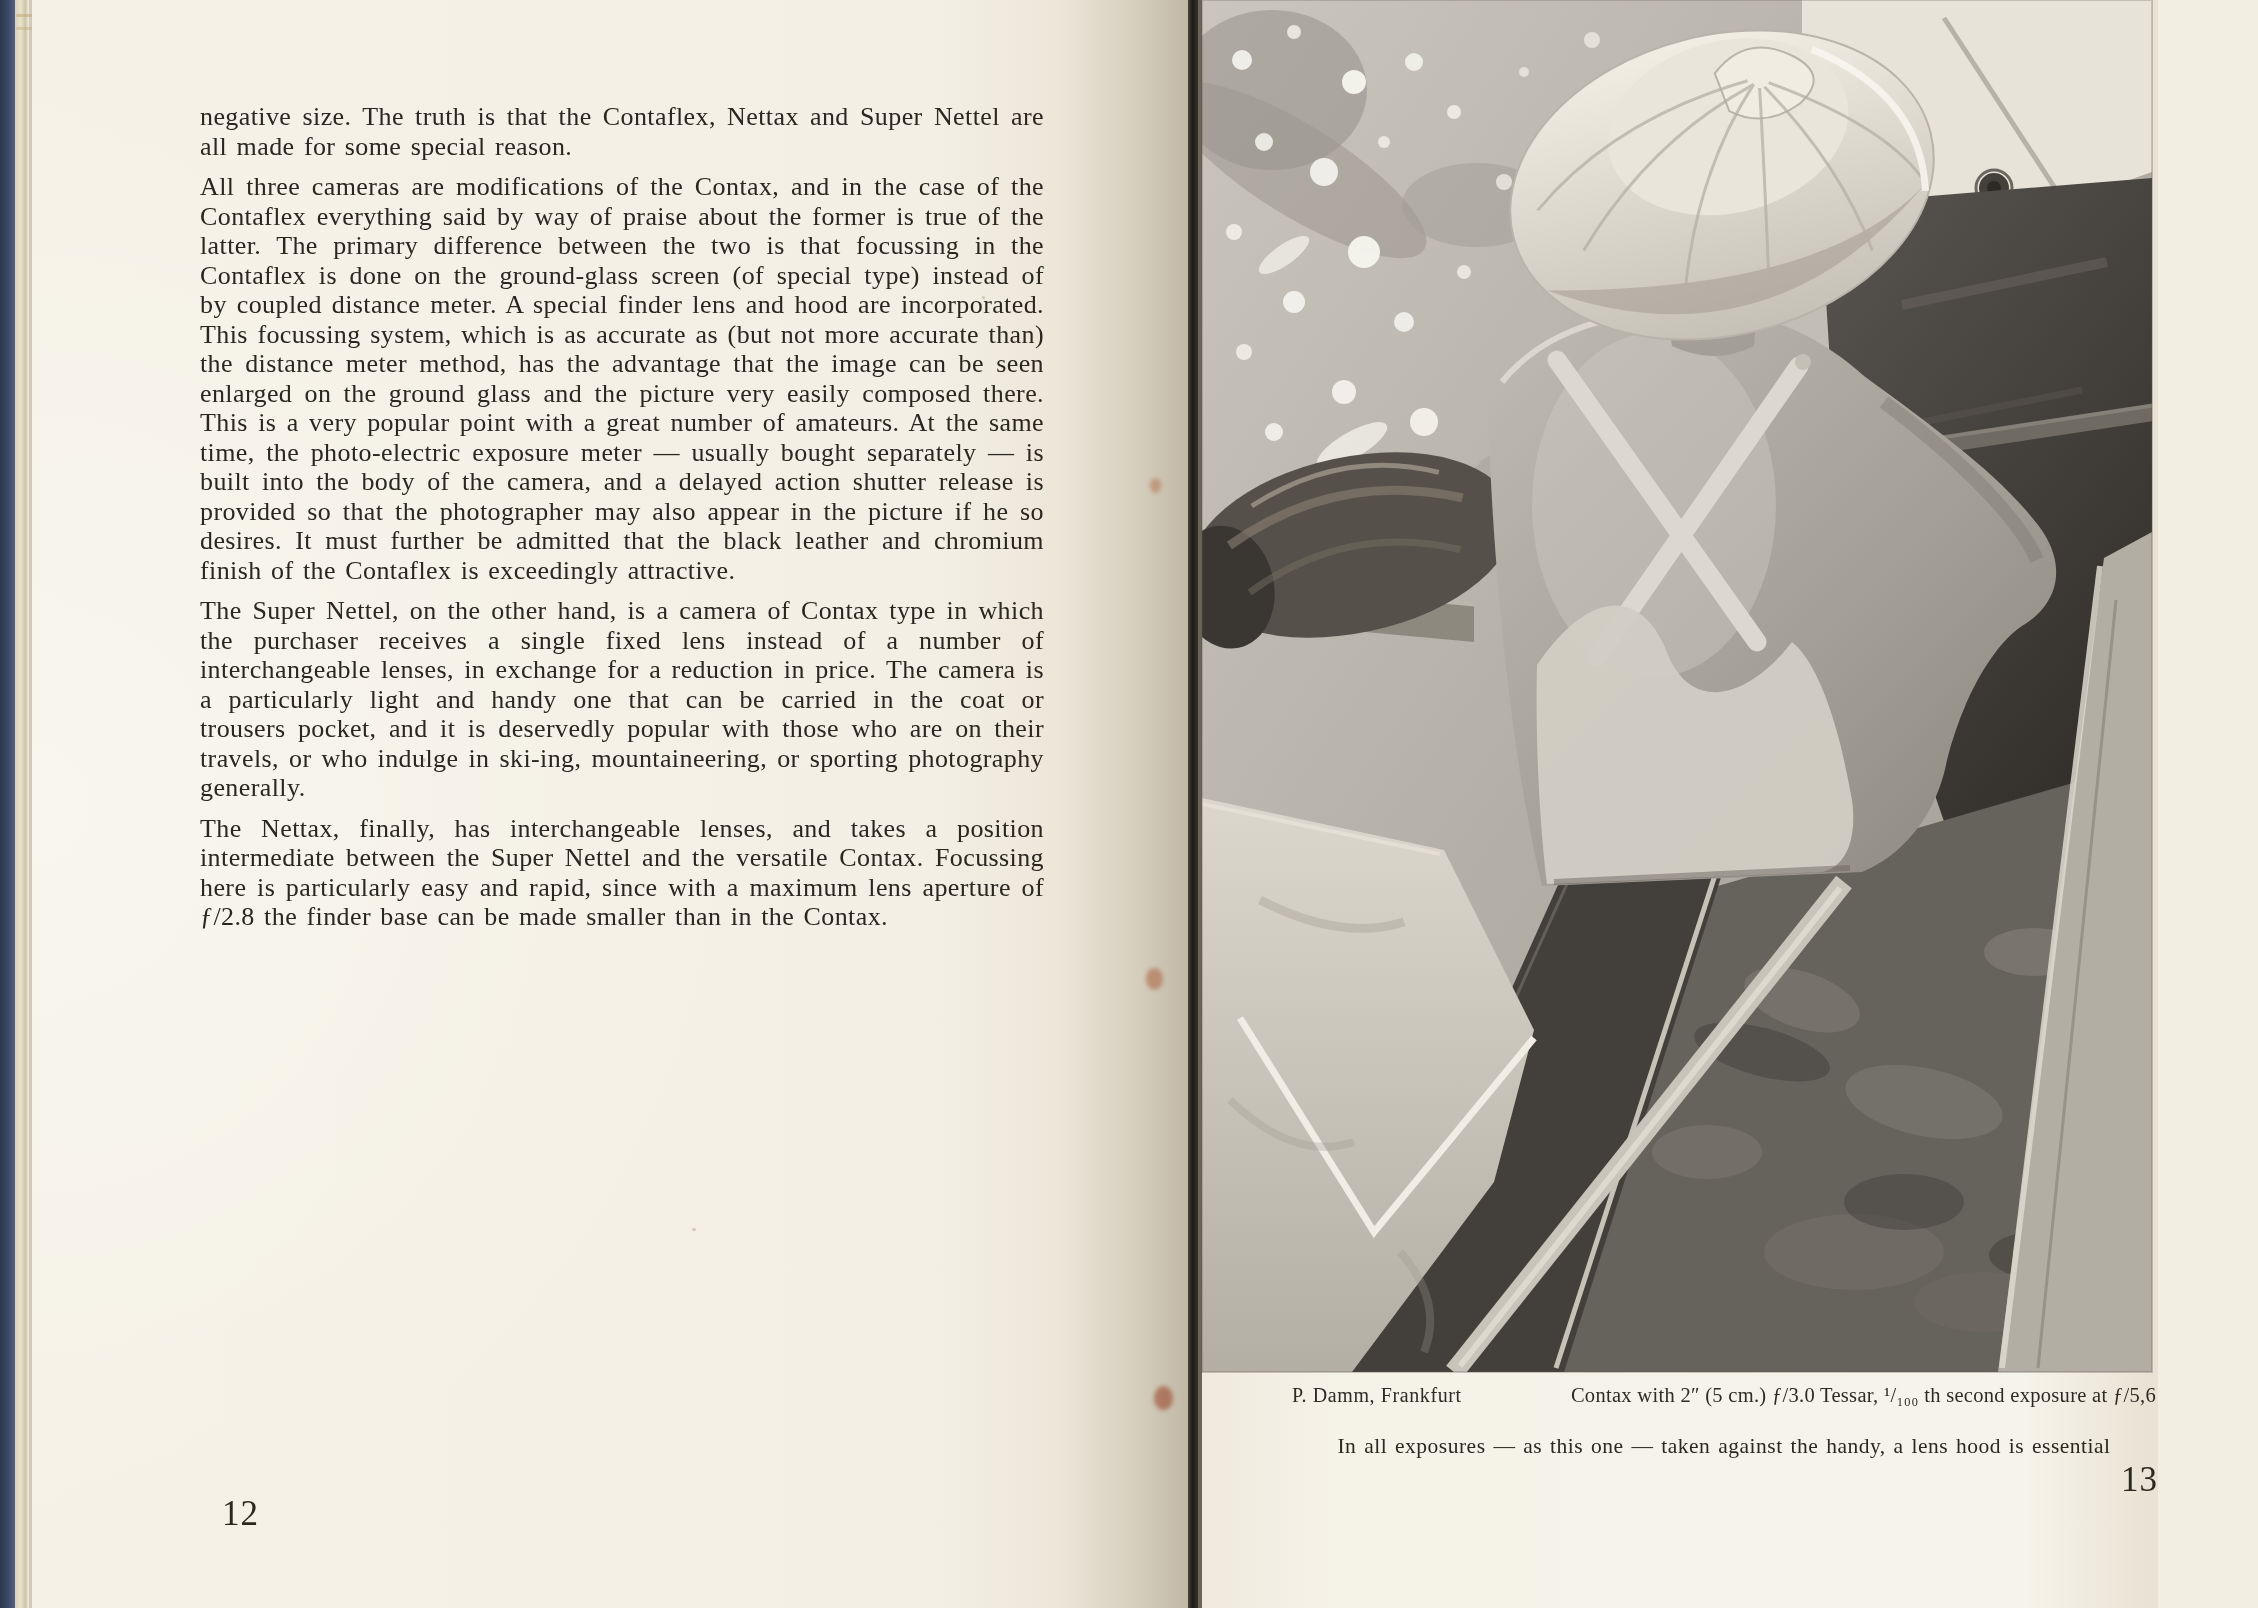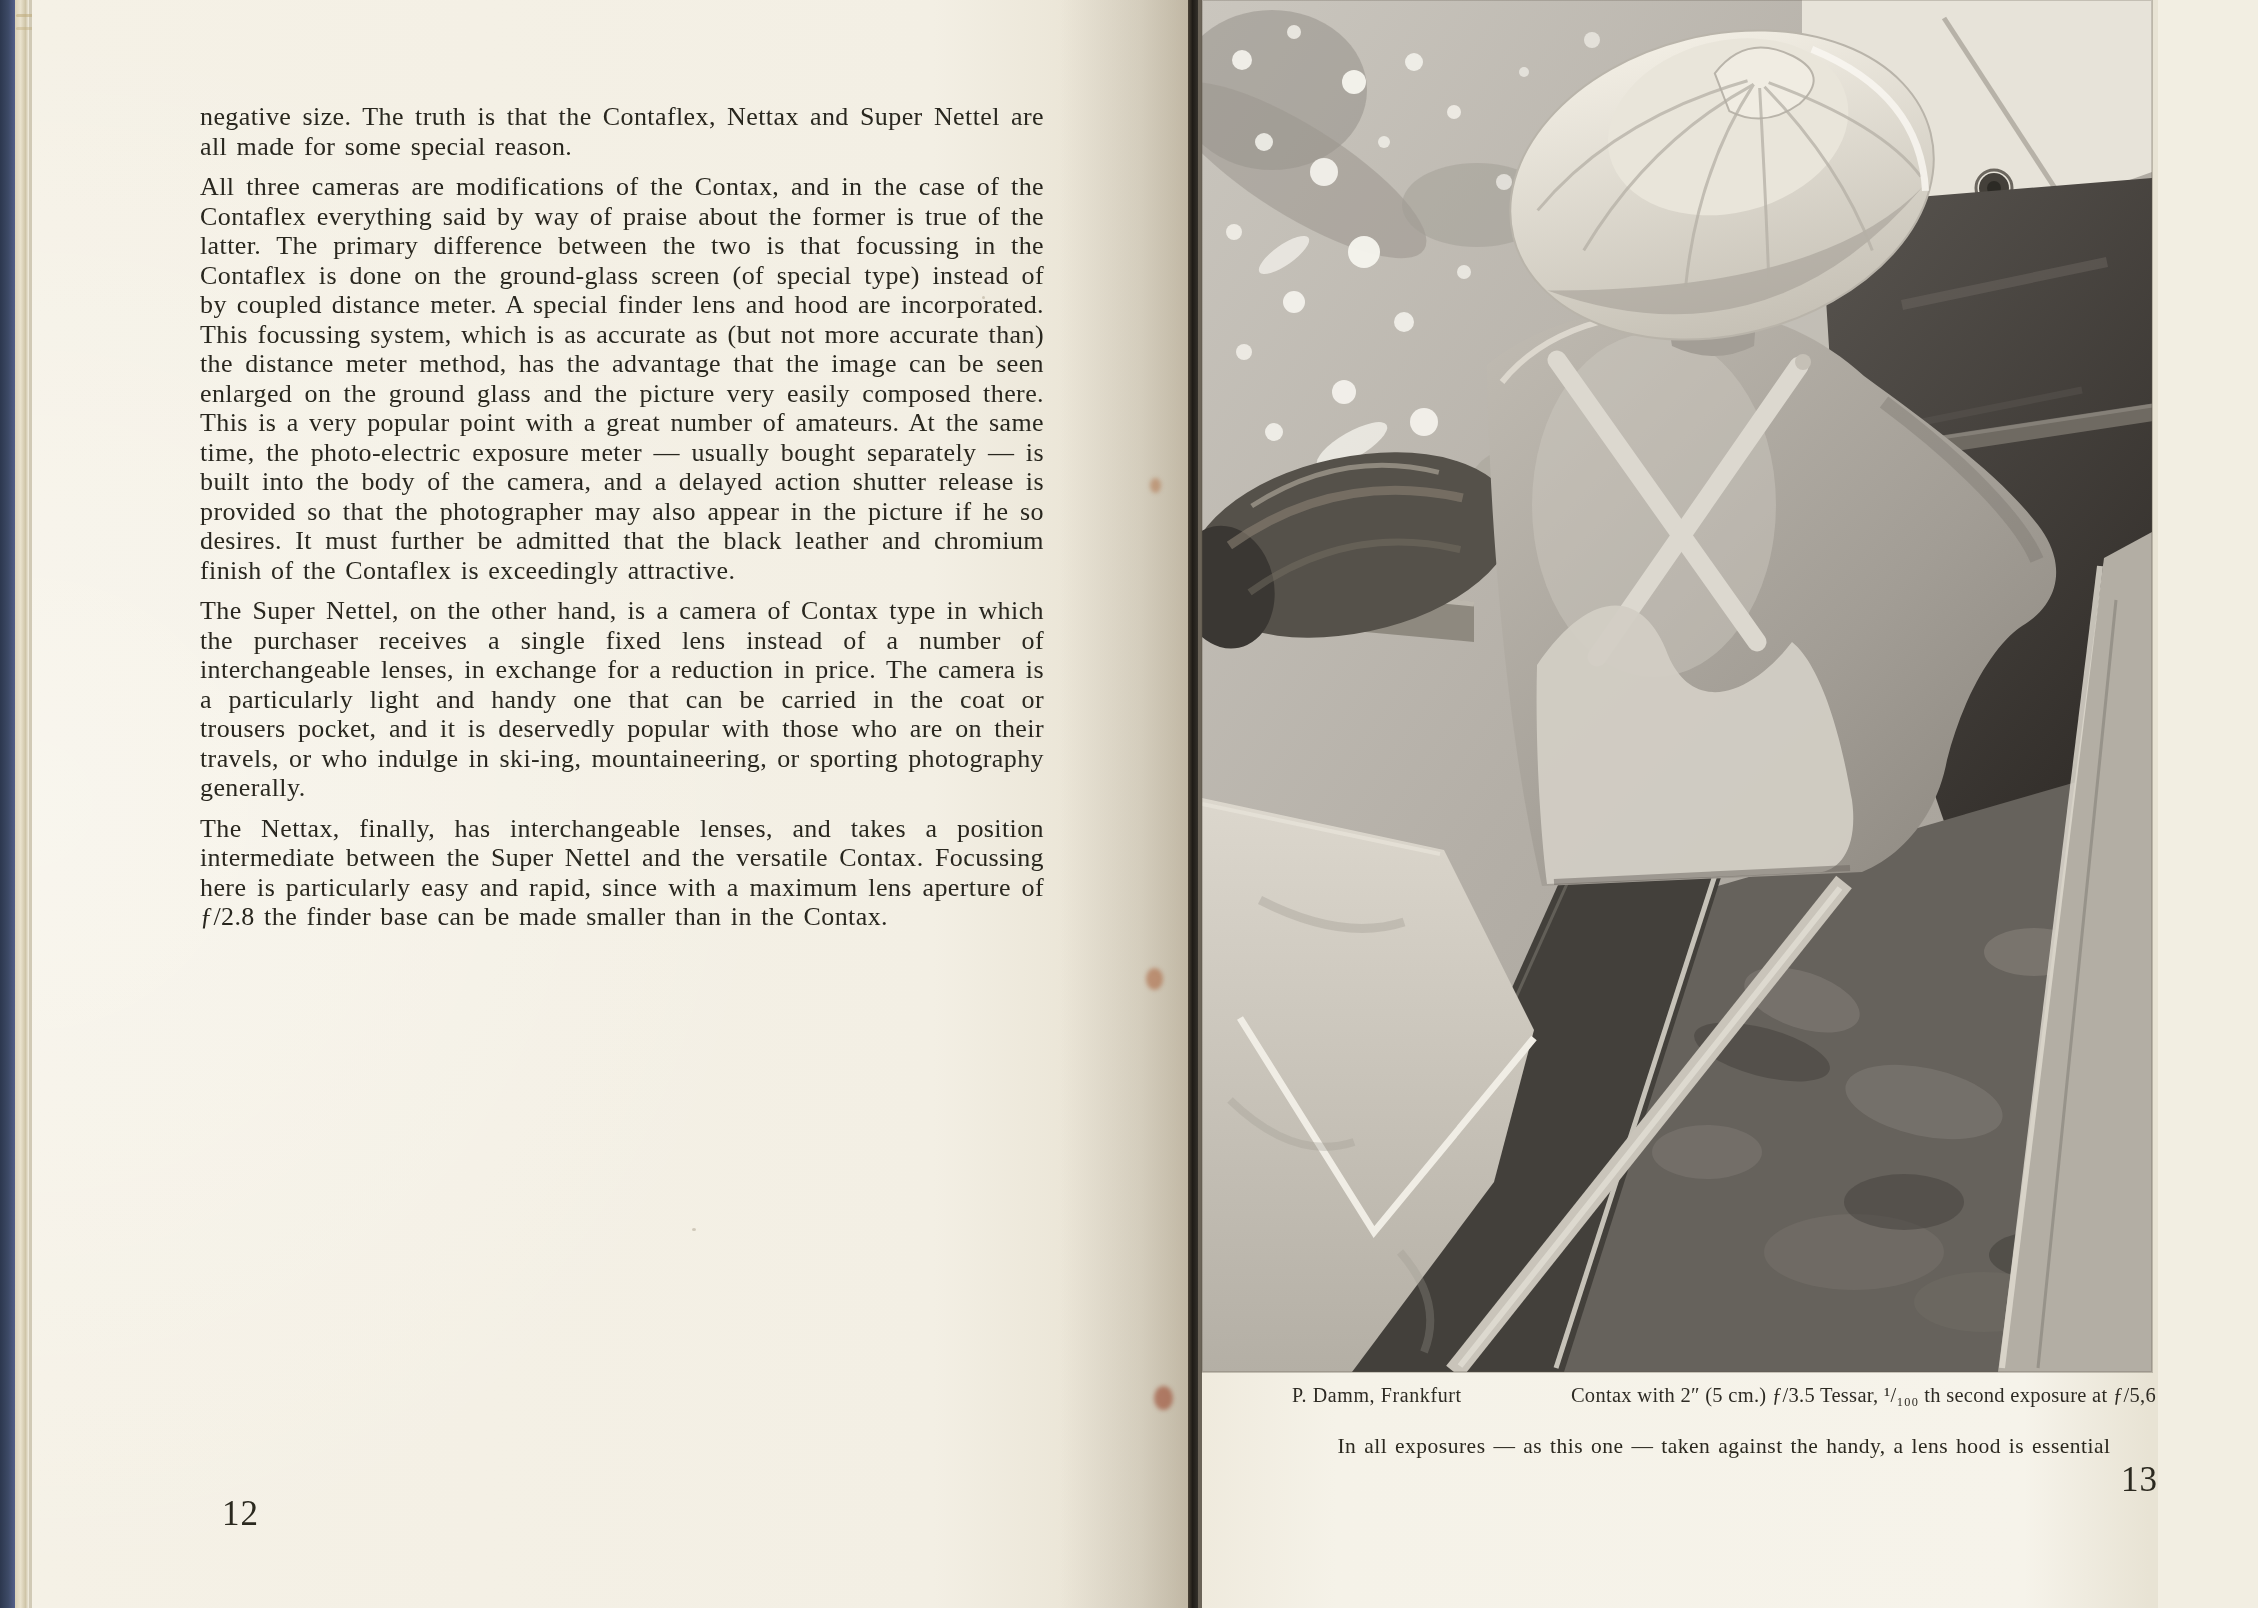--- a/index.html
+++ b/index.html
@@ -280,21 +280,21 @@
           </g>
           <path d="M 120,-110 Q 215,-40 196,55" stroke="#faf8f2" stroke-width="7" opacity=".8" fill="none"></path>
         </g>
 
         <rect width="950" height="1372" fill="none" stroke="#5a5446" stroke-width="2" opacity=".25"></rect>
       </svg>
     </div>
 
     <div class="caption-row">
       <span class="caption-credit">P. Damm, Frankfurt</span>
-      <span class="caption-tech">Contax with 2″ (5 cm.) ƒ/3.5 Tessar, ¹/₁₀₀ th second exposure at ƒ/5,6</span>
+      <span class="caption-tech">Contax with 2″ (5 cm.) ƒ/3.0 Tessar, ¹/₁₀₀ th second exposure at ƒ/5,6</span>
     </div>
     <div class="caption-note">In all exposures — as this one — taken against the handy, a lens hood is essential</div>
 
     <div class="pagenum" id="pagenum-right">13</div>
   </div>
 
   <div class="fox fox1"></div>
   <div class="fox fox2"></div>
   <div class="fox fox3"></div>
 

